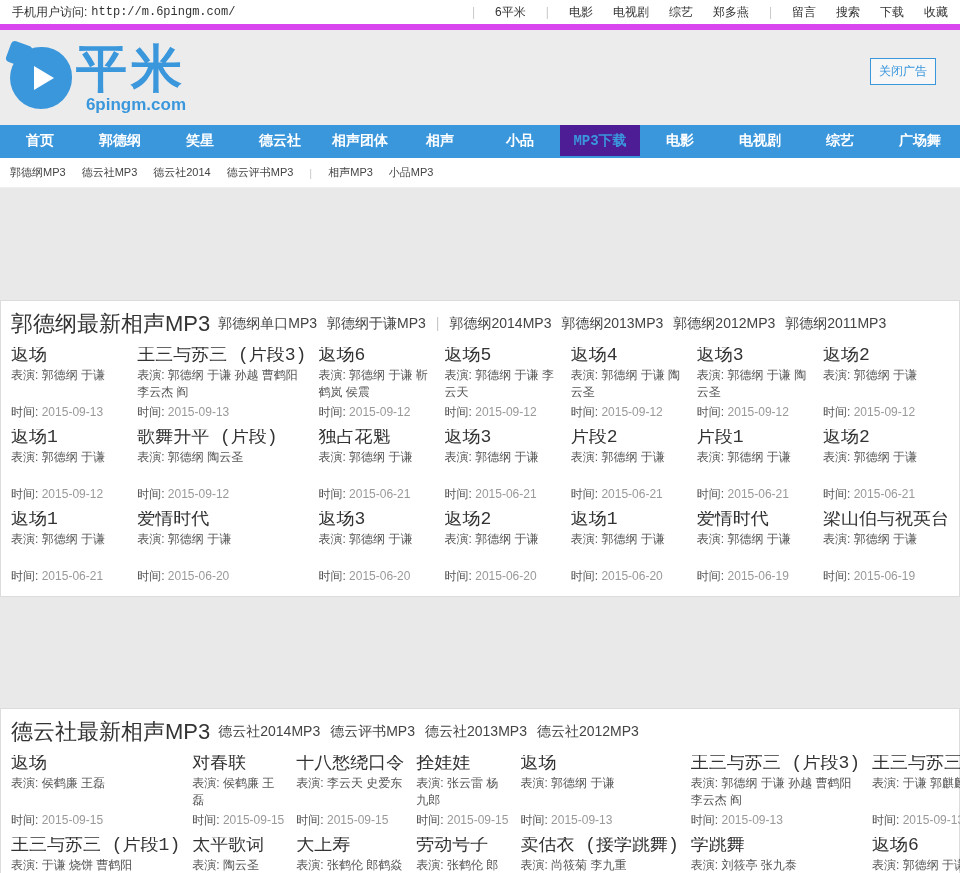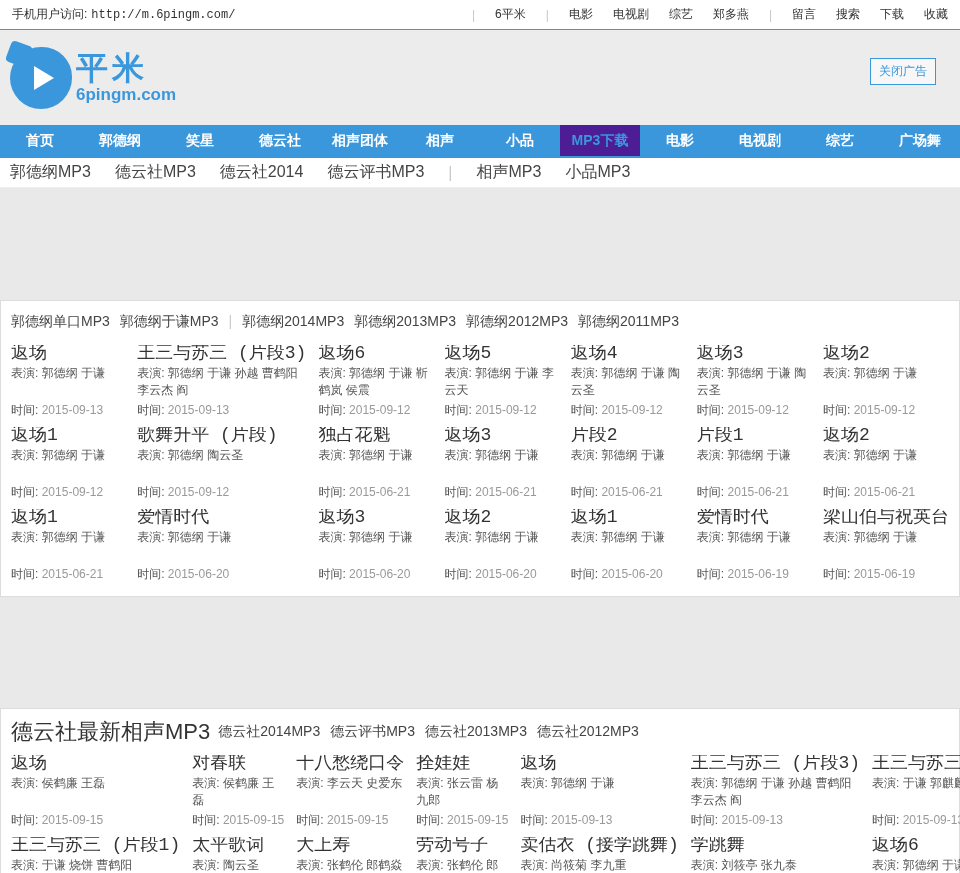--- a/index.html
+++ b/index.html
@@ -6,48 +6,48 @@
   *{box-sizing:border-box;}
   html,body{margin:0;padding:0;}
   body{
     width:960px;height:873px;overflow:hidden;background:#fff;
     font-family:"Liberation Sans","DejaVu Sans",sans-serif;color:#333;
   }
   a{text-decoration:none;color:inherit;cursor:pointer;}
 
   
   .topbar{height:30px;display:flex;align-items:center;justify-content:space-between;
-    padding:0 12px;border-bottom:1px solid #d946ef;font-size:12px;color:#333;}
+    padding:0 12px;border-bottom:6px solid #d946ef;font-size:12px;color:#333;}
   .topbar-left{display:flex;align-items:center;gap:4px;}
   .topbar-left .url{font-family:"Liberation Mono","DejaVu Sans Mono",monospace;color:#333;}
   .topbar-right{display:flex;align-items:center;gap:20px;}
   .pipe{color:#c9c9c9;cursor:default;}
 
   
   .header{height:95px;background:#ececec;position:relative;display:flex;align-items:center;padding:0 10px;}
   .logo{display:flex;align-items:center;gap:4px;}
   .logo-badge{width:62px;height:62px;background:var(--accent);border-radius:50% 48% 50% 50%;position:relative;}
   .logo-badge::before{content:"";position:absolute;left:-2px;top:-4px;width:22px;height:22px;background:var(--accent);border-radius:4px;transform:rotate(20deg);}
   .logo-badge::after{content:"";position:absolute;left:24px;top:19px;width:0;height:0;
     border-left:20px solid #fff;border-top:12px solid transparent;border-bottom:12px solid transparent;}
   .logo-col{display:flex;flex-direction:column;align-items:flex-start;line-height:1;}
-  .logo-cn{color:var(--accent);font-size:32px;font-weight:bold;letter-spacing:4px;}
+  .logo-cn{color:var(--accent);font-size:51px;font-weight:bold;letter-spacing:4px;}
   .logo-domain{color:var(--accent);font-size:17px;font-weight:bold;margin-top:2px;align-self:flex-end;}
   .close-ad{position:absolute;right:24px;top:28px;border:1px solid var(--accent);color:var(--accent);
     background:#f7f7f7;font-size:12px;padding:4px 8px;}
 
   
   .nav{height:33px;background:var(--accent);display:flex;border-bottom:2px solid var(--accent);}
   .nav a{flex:1;display:flex;align-items:center;justify-content:center;color:#fff;
-    font-size:14px;font-weight:bold;white-space:nowrap;}
+    font-size:14px;font-weight:bold;white-space:nowrap;font-family:Liberation Mono, monospace;}
   .nav a.active{background:#4c1d95;color:var(--accent);}
 
   
-  .subnav{height:30px;display:flex;align-items:center;gap:24px;padding:0 10px;
-    font-size:16px;color:#444;border-bottom:1px solid #eee;}
+  .subnav{height:30px;display:flex;align-items:center;gap:16px;padding:0 10px;
+    font-size:11px;color:#444;border-bottom:1px solid #eee;}
 
   .grayband{background:#e9e9e9;width:100%;}
   .gb1{height:112px;}
   .gb2{height:111px;}
 
   
   .section{background:#fff;border:1px solid #dcdcdc;padding:10px 10px 0 10px;}
   .sec1{height:297px;}
   .sec2{height:400px;}
   .sec-head{display:flex;align-items:flex-end;gap:8px;margin:2px 0 12px 0;}
@@ -120,20 +120,21 @@
     <a>德云评书MP3</a>
     <a class="pipe">|</a>
     <a>相声MP3</a>
     <a>小品MP3</a>
   </div>
 
 <div class="grayband gb1"></div>
 
 <div class="section sec1">
   <div class="sec-head">
+    <span class="sec-title">郭德纲最新相声MP3</span>
     <span class="sec-links">
 
     <a>郭德纲单口MP3</a>
         <a>郭德纲于谦MP3</a>
         <a class="pipe">|</a>
         <a>郭德纲2014MP3</a>
         <a>郭德纲2013MP3</a>
         <a>郭德纲2012MP3</a>
         <a>郭德纲2011MP3</a>
       </span>

